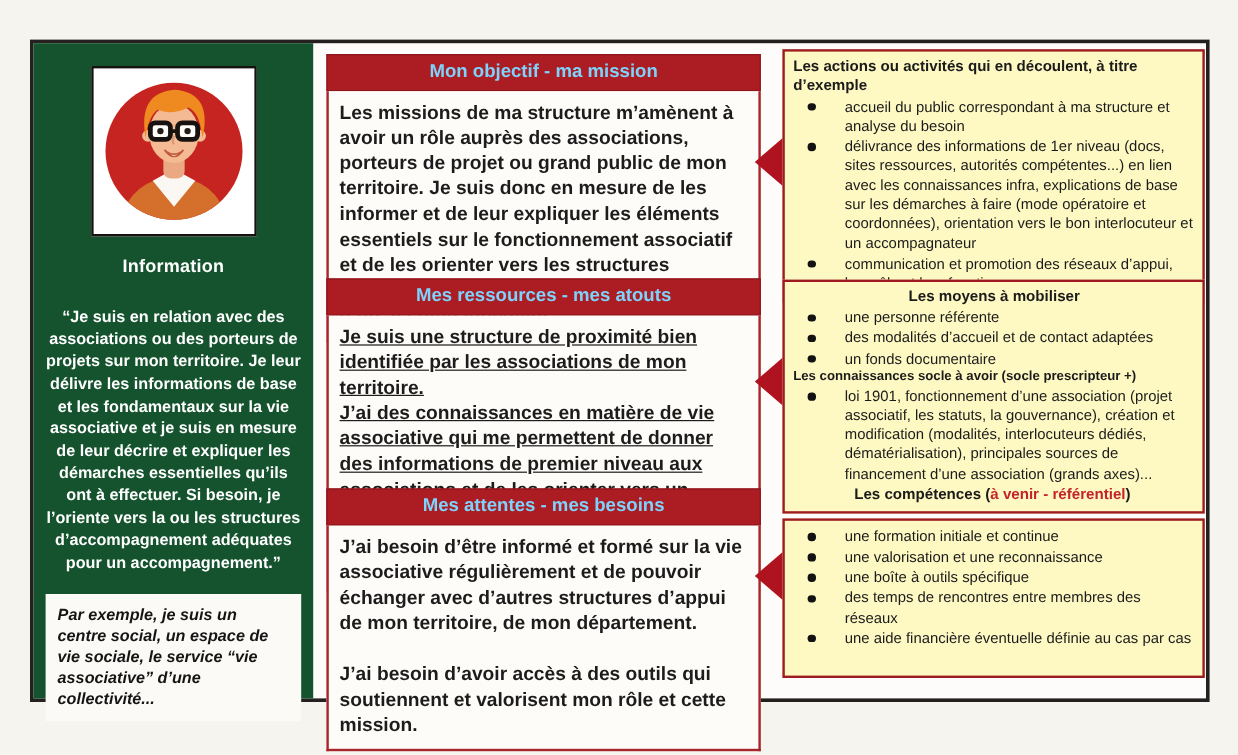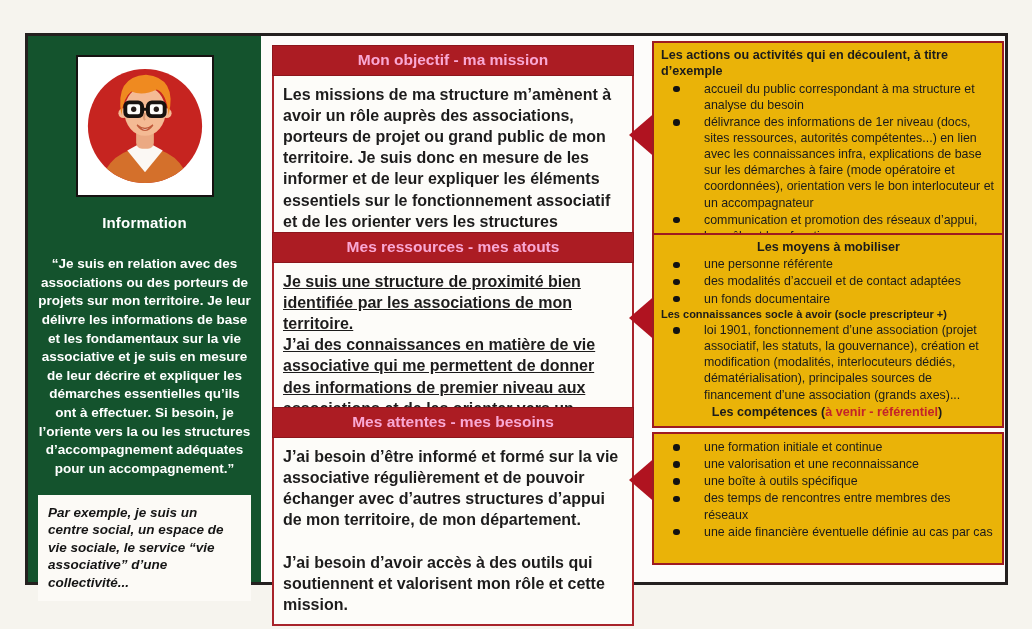--- a/index.html
+++ b/index.html
@@ -30,38 +30,38 @@
     margin:24px 10px 0; font-size:13.5px; line-height:1.38; font-weight:700;
   }
   .example-note {
     margin:16px 10px 0; background:#fcfaf6; color:#151515;
     font-style:italic; font-weight:700; font-size:13.5px; line-height:1.3;
     text-align:left; padding:9px 10px 10px; 
   }
   
   .mid-section { position:absolute; left:244px; width:362px; }
   .mid-header {
-    background:#ac1c23; color:#f9a8d4; font-weight:700; font-size:15.5px;
+    background:#ac1c23; color:#7dd3fc; font-weight:700; font-size:15.5px;
     text-align:center; padding:5px 4px 6px; border:1px solid #8c161c;
   }
   .mid-body {
     background:#fdfcf9; border:2px solid #a8242b; border-top:none;
     padding:8px 9px 9px; font-size:16px; font-weight:700; color:#1d1c1c;
     line-height:1.32; white-space:pre-line;
   }
   #sec1 { top:9px; }
   #sec2 { top:196px; }
   #sec3 { top:371px; }
   #sec1 .mid-body { min-height:152px; }
   #sec2 .mid-body { min-height:138px;text-decoration:underline; }
   #sec3 .mid-body { min-height:128px; }
   
   .right-box {
     position:absolute; left:624px; width:352px;
-    background:#eab308; border:2.5px solid #9d1b21;
+    background:#fef9c3; border:2.5px solid #9d1b21;
     padding:4px 6px 6px 4px; font-size:12.4px; line-height:1.3;
   }
   #rbox1 { top:5px;   min-height:187px; }
   #rbox2 { top:197px; min-height:192px; }
   #rbox3 { top:396px; min-height:133px; }
   .rb-title { font-weight:700; font-size:12.6px; padding-left:3px; }
   .rb-title.center { text-align:center; }
   .rb-subheading { font-weight:700; font-size:11px; padding-left:3px; }
   .rb-list { list-style:none; }
   .rb-list li { position:relative; padding-left:46px; margin-top:1px; }

